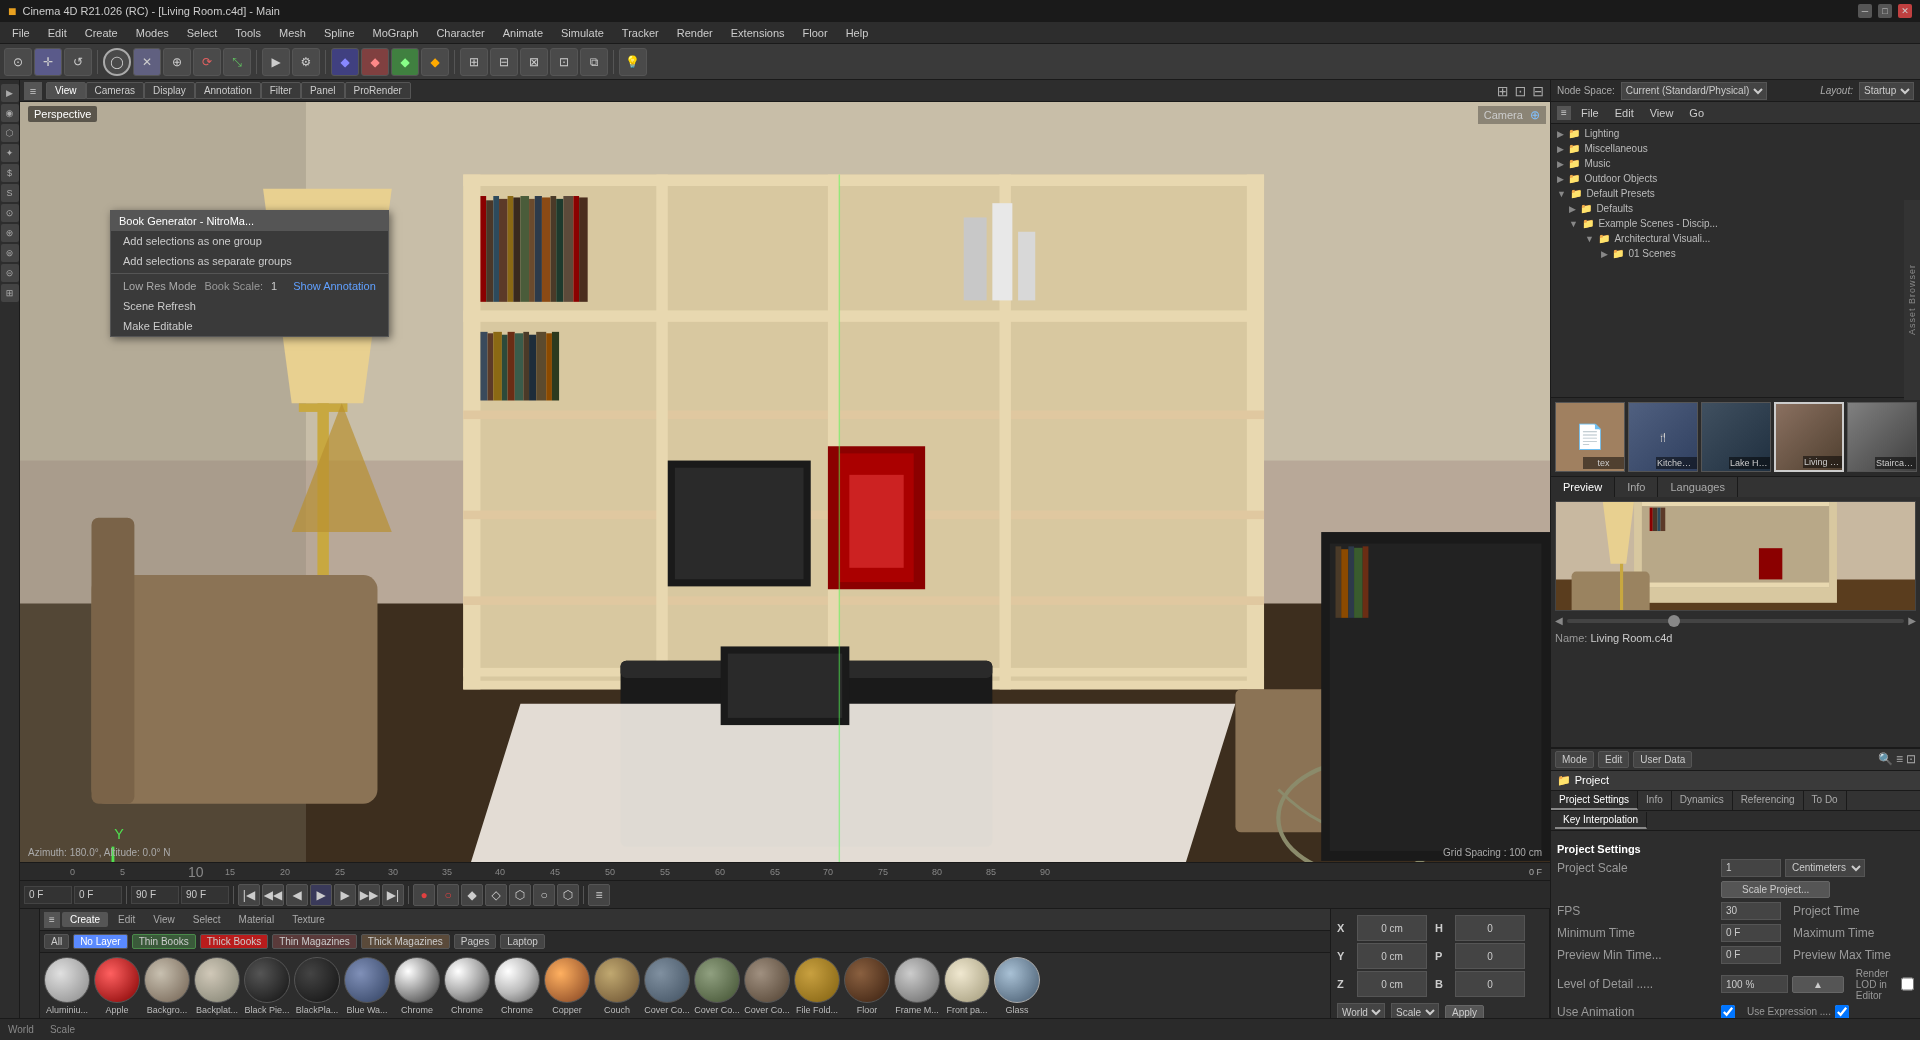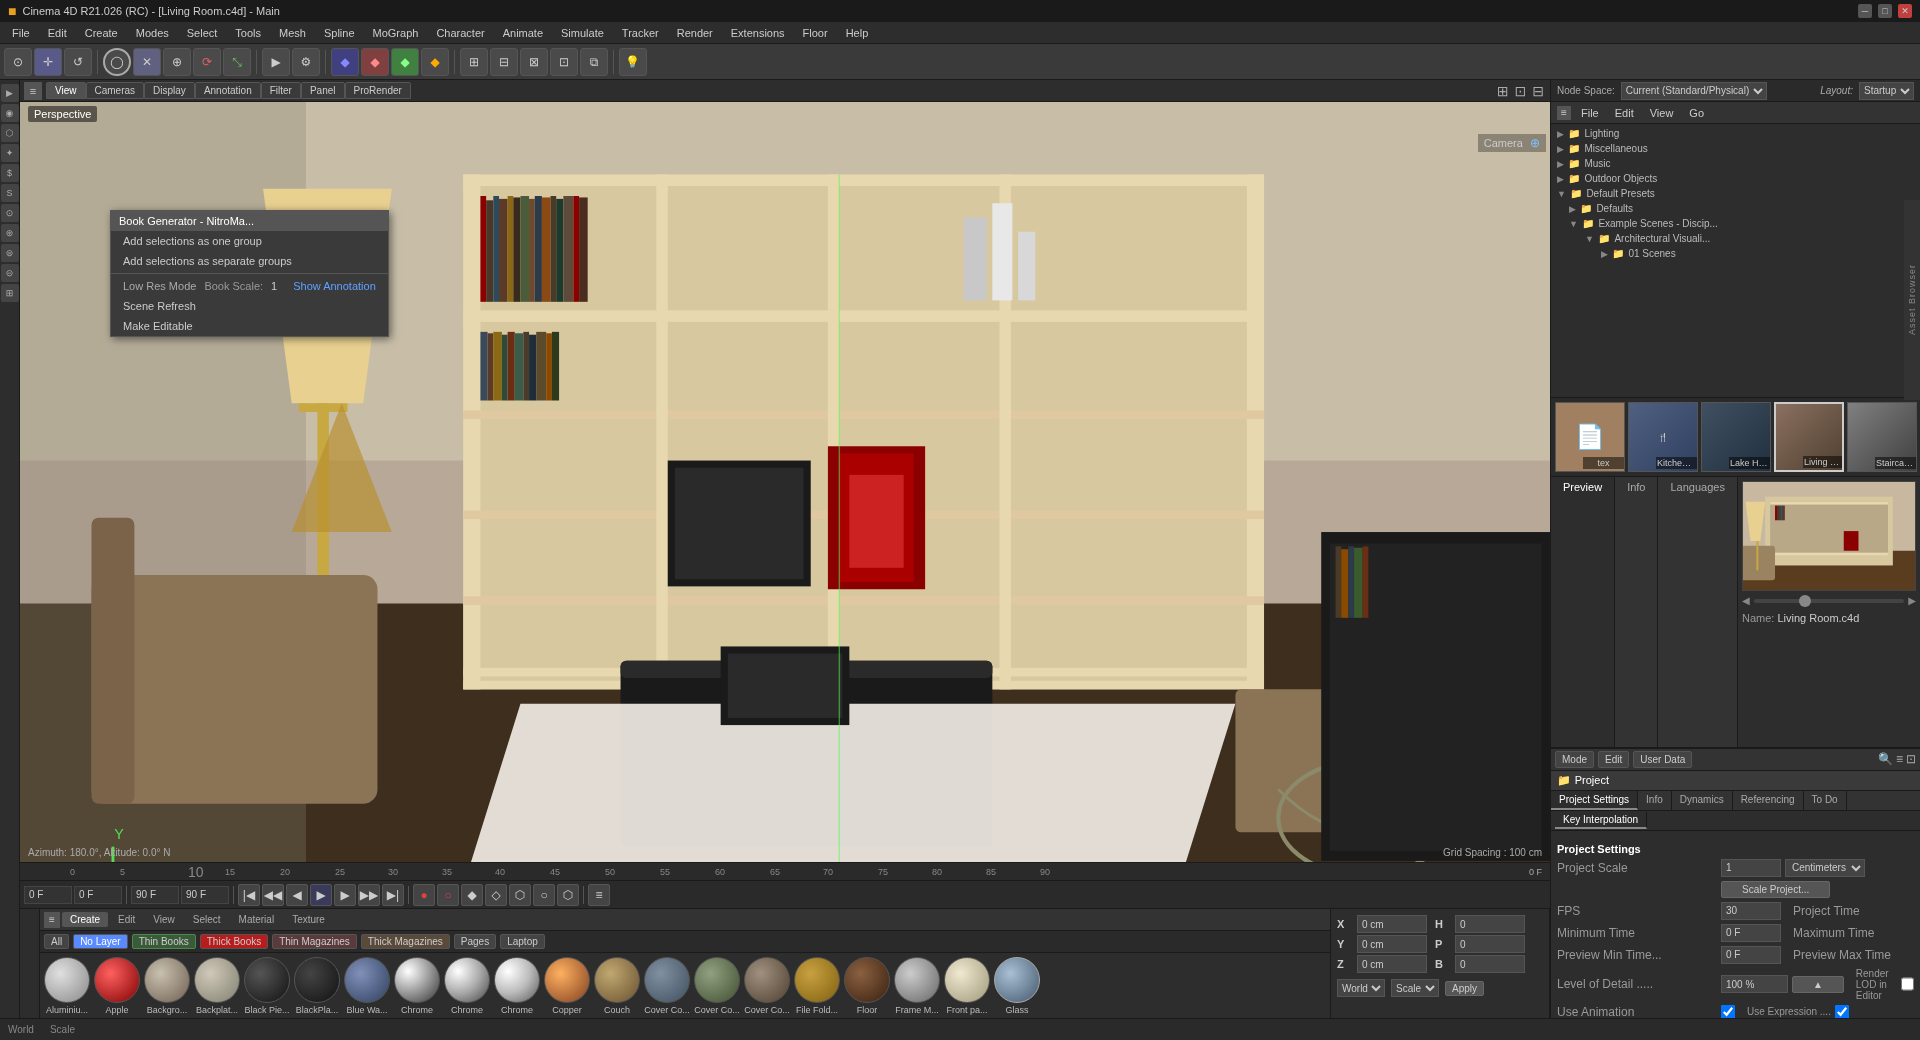--- a/index.html
+++ b/index.html
@@ -18,21 +18,21 @@
     #toolbar { background: #3a3a3a; height: 36px; display: flex; align-items: center; padding: 0 4px; gap: 2px; border-bottom: 1px solid #1a1a1a; }
     .toolbar-btn { width: 28px; height: 28px; background: #4a4a4a; border: 1px solid #555; border-radius: 3px; cursor: pointer; display: flex; align-items: center; justify-content: center; color: #ccc; font-size: 12px; }
     .toolbar-sep { width: 1px; height: 24px; background: #555; margin: 0 3px; }
 
     
     #left-sidebar { width: 20px; background: #2d2d2d; border-right: 1px solid #1a1a1a; display: flex; flex-direction: column; align-items: center; padding: 4px 0; gap: 2px; }
     .side-icon { width: 18px; height: 18px; background: #444; border-radius: 2px; cursor: pointer; display: flex; align-items: center; justify-content: center; font-size: 9px; color: #aaa; }
     .vp-tab { padding: 2px 8px; background: #3a3a3a; border: 1px solid #555; border-radius: 2px 2px 0 0; cursor: pointer; color: #ccc; font-size: 10px; }
     .vp-tab.active { background: #505050; color: #fff; }
     #viewport { flex: 1; position: relative; background: #1a1a1a; overflow: hidden; }
-    #camera-label { position: absolute; top: 4px; right: 4px; color: #ccc; font-size: 11px; background: rgba(0,0,0,0.3); padding: 2px 6px; margin-top: 28px; }
+    #camera-label { position: absolute; top: 4px; right: 4px; color: #ccc; font-size: 11px; background: rgba(0,0,0,0.3); padding: 2px 6px; }
     #grid-spacing { position: absolute; bottom: 4px; right: 8px; color: #aaa; font-size: 10px; }
     #perspective-label { position: absolute; top: 4px; left: 8px; color: #fff; font-size: 11px; background: rgba(0,0,0,0.5); padding: 2px 6px; border-radius: 2px; }
     #azimuth-label { position: absolute; bottom: 4px; left: 8px; color: #aaa; font-size: 10px; }
 
     
     #context-menu { position: absolute; top: 108px; left: 90px; background: #3a3a3a; border: 1px solid #555; z-index: 100; min-width: 200px; box-shadow: 2px 2px 8px rgba(0,0,0,0.5); }
     .ctx-header { background: #555; padding: 4px 8px; color: #fff; font-size: 11px; display: flex; gap: 8px; align-items: center; }
     .ctx-item { padding: 4px 12px; cursor: pointer; color: #ccc; font-size: 11px; }
     .ctx-sep { height: 1px; background: #555; margin: 2px 0; }
     .ctx-label { padding: 4px 12px; color: #aaa; font-size: 11px; display: flex; align-items: center; gap: 8px; }
@@ -47,21 +47,21 @@
     .tree-item { display: flex; align-items: center; gap: 4px; padding: 2px 4px; cursor: pointer; font-size: 10px; color: #bbb; }
     .tree-item .arrow { color: #888; font-size: 9px; }
     .tree-item .folder-icon { color: #c8a040; font-size: 10px; }
     .tree-indent { padding-left: 16px; }
     .tree-indent2 { padding-left: 32px; }
     .thumb { width: 70px; height: 70px; background: #444; border: 1px solid #555; cursor: pointer; position: relative; flex-shrink: 0; display: flex; align-items: center; justify-content: center; overflow: hidden; }
     .thumb-label { position: absolute; bottom: 2px; left: 0; right: 0; text-align: center; font-size: 9px; color: #ccc; background: rgba(0,0,0,0.5); padding: 1px; overflow: hidden; text-overflow: ellipsis; white-space: nowrap; margin-left: 27px; }
     .thumb-icon { font-size: 24px; color: #aaa; }
 
     
-    #preview-section { flex: 1; display: flex; flex-direction: row; overflow: hidden; }
+    #preview-section { flex: 1; display: flex; flex-direction: column; overflow: hidden; }
     #preview-tabs { display: flex; background: #333; }
     .prev-tab { padding: 4px 12px; cursor: pointer; color: #aaa; font-size: 11px; border-right: 1px solid #1a1a1a; }
     .prev-tab.active { background: #2d2d2d; color: #fff; }
     #preview-content { flex: 1; display: flex; flex-direction: column; padding: 4px; gap: 2px; overflow: hidden; }
     #preview-image { background: #1a1a1a; height: 110px; border: 1px solid #444; display: flex; align-items: center; justify-content: center; position: relative; overflow: hidden; }
     #preview-slider { display: flex; align-items: center; gap: 4px; padding: 2px 0; }
     #preview-name { font-size: 11px; color: #ccc; padding: 2px 0; }
 
     
     #props-panel { border-top: 1px solid #1a1a1a; background: #2d2d2d; flex-shrink: 0; }
@@ -84,21 +84,21 @@
     .mat-tab.active { background: #555; color: #fff; }
     #material-filter { display: flex; align-items: center; gap: 4px; padding: 2px 4px; background: #2a2a2a; border-bottom: 1px solid #1a1a1a; height: 22px; }
     .filter-btn { padding: 1px 6px; background: #444; border: 1px solid #555; color: #ccc; font-size: 10px; cursor: pointer; border-radius: 2px; }
     .filter-btn.active { background: #5a8aff; color: #fff; }
     #material-list { display: flex; gap: 4px; padding: 4px; overflow-x: auto; flex: 1; align-items: center; }
     .mat-item { display: flex; flex-direction: column; align-items: center; gap: 2px; cursor: pointer; flex-shrink: 0; }
     .mat-ball { width: 46px; height: 46px; border-radius: 50%; border: 1px solid #555; display: flex; align-items: center; justify-content: center; }
     .mat-name { font-size: 9px; color: #bbb; text-align: center; max-width: 54px; overflow: hidden; text-overflow: ellipsis; white-space: nowrap; }
     .coord-row { display: flex; align-items: center; gap: 4px; }
     .coord-label { color: #ccc; width: 16px; font-size: 11px; font-weight: bold; }
-    .coord-input { background: #444; border: 1px solid #555; color: #ccc; padding: 1px 4px; font-size: 10px; height: 18px; width: 70px; }
+    .coord-input { background: #444; border: 1px solid #555; color: #ccc; padding: 1px 4px; font-size: 10px; height: 26px; width: 70px; text-align: center; }
 
     
     #anim-toolbar { height: 28px; background: #2a2a2a; border-top: 1px solid #1a1a1a; display: flex; align-items: center; padding: 0 4px; gap: 2px; }
     .anim-btn { width: 22px; height: 22px; background: #444; border: 1px solid #555; cursor: pointer; display: flex; align-items: center; justify-content: center; font-size: 12px; color: #ccc; border-radius: 2px; }
     .anim-field { background: #333; border: 1px solid #444; color: #ccc; font-size: 10px; height: 18px; width: 50px; padding: 0 4px; }
     .anim-sep { width: 1px; height: 18px; background: #555; margin: 0 2px; }
 
     
     ::-webkit-scrollbar { width: 8px; height: 8px; }
     ::-webkit-scrollbar-track { background: #2a2a2a; }

